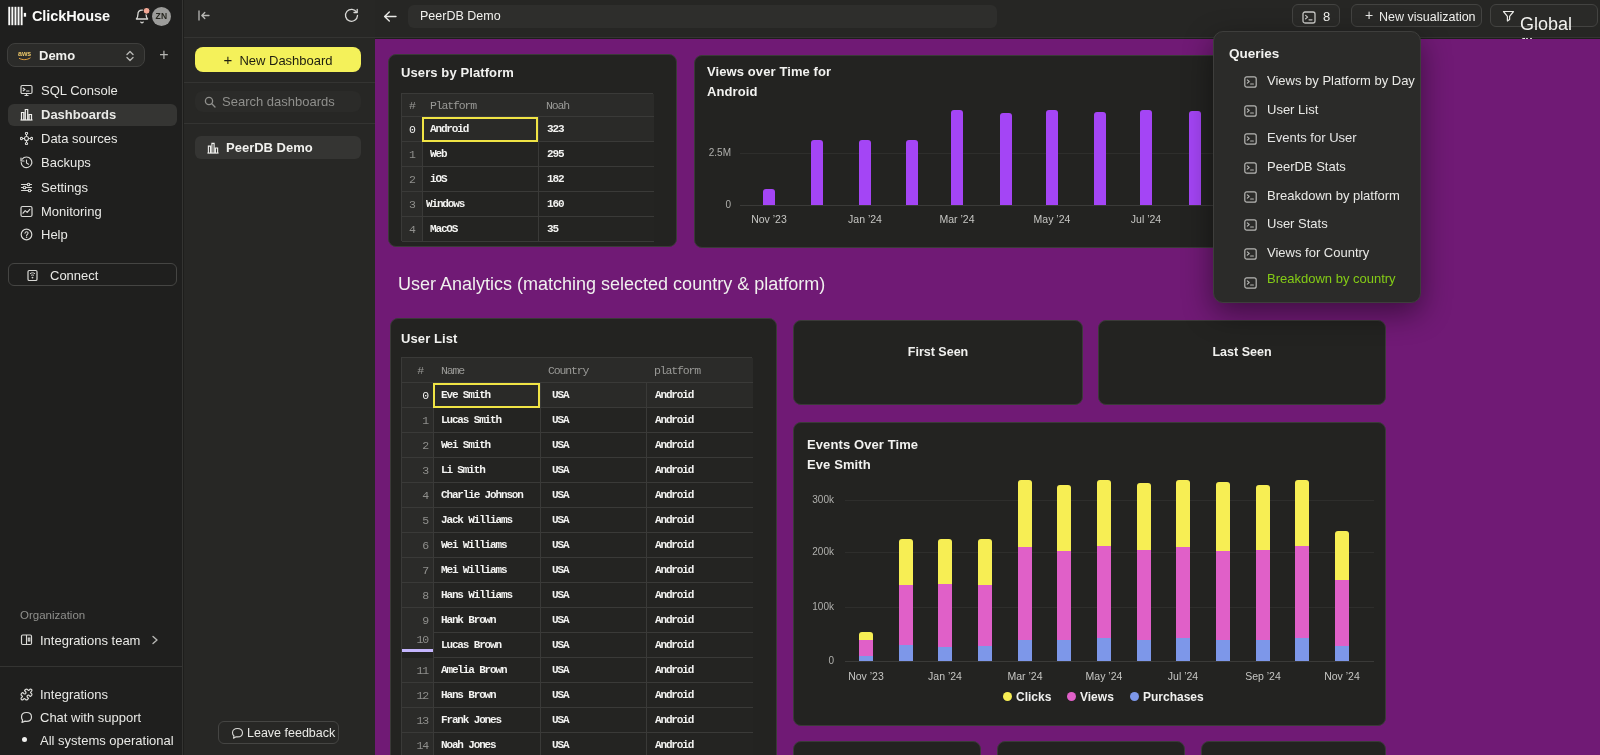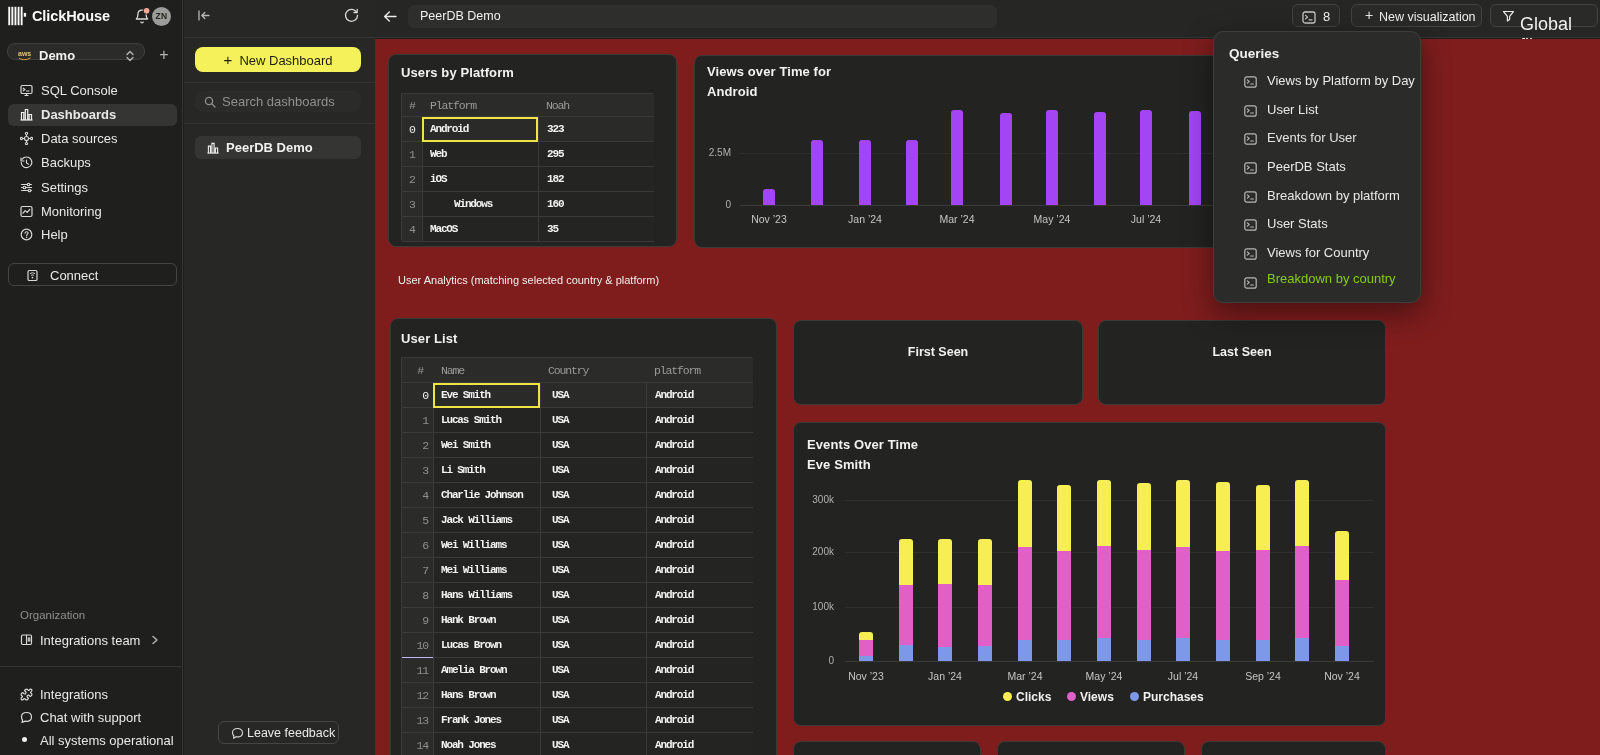--- a/index.html
+++ b/index.html
@@ -28,21 +28,21 @@
           <rect x="15.8" y="6.9" width="2.3" height="3.8"></rect>
         </g>
       </svg>
 <div class="abs" style="left:32px;top:8px;font-size:14.5px;font-weight:700;color:#fbfbf9;letter-spacing:-0.1px;">ClickHouse</div>
 <svg class="icon" style="left:134px;top:8px;" width="16" height="17" viewBox="0 0 16 17">
 <path d="M8 2.2c-2.6 0-4.1 1.9-4.1 4.2 0 2.8-.9 3.9-1.5 4.6h11.2c-.6-.7-1.5-1.8-1.5-4.6 0-2.3-1.5-4.2-4.1-4.2z" fill="none" stroke="#d9d9d6" stroke-width="1.3" stroke-linejoin="round"></path>
 <path d="M6.6 13.6c.2.7.7 1.2 1.4 1.2s1.2-.5 1.4-1.2" fill="none" stroke="#d9d9d6" stroke-width="1.3"></path>
 <circle cx="12.6" cy="2.8" r="3.4" fill="#f2a795" stroke="#1f1f1e" stroke-width="1"></circle>
       </svg>
 <div class="abs" style="left:152px;top:7px;width:19px;height:19px;border-radius:50%;background:#9c9c9a;color:#26261f;font-size:8.5px;font-weight:700;text-align:center;line-height:19px;letter-spacing:.3px;">ZN</div>
-<div class="abs" style="left:7px;top:43px;width:138px;height:17px;background:#2b2b29;border:1px solid #3f3f3d;border-radius:8px;padding-left:37px;">
+<div class="abs" style="left:7px;top:43px;width:138px;height:24px;background:#2b2b29;border:1px solid #3f3f3d;border-radius:8px;padding-left:37px;">
 <svg class="icon" style="left:10px;top:6px;" width="14" height="11" viewBox="0 0 14 11">
           <text x="0" y="6" font-size="7" font-weight="700" fill="#e8c468" font-family="Liberation Sans">aws</text>
           <path d="M1 8.2c3.5 2 8 2 11.5-.5" stroke="#e8a33d" stroke-width="1" fill="none"></path>
         </svg>
 <span class="abs" style="left:31px;top:4px;font-size:13px;font-weight:600;color:#f1f1ee;">Demo</span>
 <svg class="icon" style="left:117px;top:5.5px;" width="10" height="12" viewBox="0 0 10 12">
           <path d="M2 4.4 5 1.6 8 4.4M2 7.6 5 10.4 8 7.6" stroke="#b7b7b4" stroke-width="1.4" fill="none" stroke-linecap="round" stroke-linejoin="round"></path>
         </svg>
 </div>
 <div class="abs" style="left:156px;top:45px;width:16px;height:20px;font-size:16px;font-weight:400;color:#b5b5b2;text-align:center;line-height:20px;">+</div>
@@ -174,21 +174,21 @@
         <span class="abs" style="left:13px;top:2px;font-size:14px;color:#e9e9e6;">+</span>
         <span class="abs" style="left:27px;top:4.5px;font-size:12.5px;font-weight:500;color:#f1f1ee;">New visualization</span>
       </div>
 <div class="abs" style="left:1115px;top:4px;width:108px;height:23px;border:1px solid #434341;border-radius:6px;background:#2a2a28;">
 <svg class="icon" style="left:11px;top:5px;" width="13" height="13" viewBox="0 0 13 13">
           <path d="M1.5 1.5h10L7.6 6.3v3.2L5.4 11V6.3z" fill="none" stroke="#e9e9e6" stroke-width="1.2" stroke-linejoin="round"></path>
         </svg>
 <span class="abs" style="left:29px;top:9px;font-size:18px;font-weight:500;color:#f1f1ee;">Global filters</span>
       </div>
 </div>
-<div class="abs" style="left:375px;top:39px;width:1225px;height:716px;background:#7f1d1d;">
+<div class="abs" style="left:375px;top:39px;width:1225px;height:716px;background:#701a75;">
 <div class="panel" style="left:13px;top:15px;width:289px;height:193px;"></div>
 <div class="ptitle" style="left:26px;top:26px;">Users by Platform</div>
 <div class="abs mono" style="left:26px;top:54px;width:252px;height:148px;border:1px solid #3a3a38;font-size:11px;">
         <div class="abs" style="left:0;top:0;width:252px;height:23px;background:#2b2b29;border-bottom:1px solid #3a3a38;"></div>
         <div class="abs" style="left:0;top:0;width:20px;height:23px;color:#9a9a97;font-size:11.5px;text-align:center;line-height:23px;">#</div>
         <div class="abs" style="left:28px;top:0;height:23px;color:#9a9a97;font-size:11.5px;line-height:23px;">Platform</div>
         <div class="abs" style="left:144px;top:0;height:23px;color:#9a9a97;font-size:11.5px;line-height:23px;">Noah</div>
         <div class="abs" style="left:0;top:23px;width:20px;height:25px;background:#2b2b29;border-bottom:1px solid #3a3a38;color:#f0f0ee;text-align:center;line-height:25px;font-size:11.5px;">0</div>
         <div class="abs" style="left:20px;top:23px;width:116px;height:25px;background:#2a2a28;border-bottom:1px solid #3a3a38;border-left:1px solid #3a3a38;"></div>
         <div class="abs" style="left:136px;top:23px;width:116px;height:25px;background:#2a2a28;border-bottom:1px solid #3a3a38;border-left:1px solid #3a3a38;color:#f3f3f1;font-weight:700;line-height:25px;"><span style="padding-left:8px;">323</span></div>
@@ -197,21 +197,21 @@
         <div class="abs" style="left:20px;top:48px;width:116px;height:25px;background:#242422;border-bottom:1px solid #3a3a38;border-left:1px solid #3a3a38;"></div>
         <div class="abs" style="left:136px;top:48px;width:116px;height:25px;background:#242422;border-bottom:1px solid #3a3a38;border-left:1px solid #3a3a38;color:#f3f3f1;font-weight:700;line-height:25px;"><span style="padding-left:8px;">295</span></div>
         <div class="abs" style="left:20px;top:48px;width:116px;height:25px;color:#f3f3f1;font-weight:700;line-height:25px;"><span style="padding-left:8px;">Web</span></div>
         <div class="abs" style="left:0;top:73px;width:20px;height:25px;background:#2b2b29;border-bottom:1px solid #3a3a38;color:#8f8f8c;text-align:center;line-height:25px;font-size:11.5px;">2</div>
         <div class="abs" style="left:20px;top:73px;width:116px;height:25px;background:#242422;border-bottom:1px solid #3a3a38;border-left:1px solid #3a3a38;"></div>
         <div class="abs" style="left:136px;top:73px;width:116px;height:25px;background:#242422;border-bottom:1px solid #3a3a38;border-left:1px solid #3a3a38;color:#f3f3f1;font-weight:700;line-height:25px;"><span style="padding-left:8px;">182</span></div>
         <div class="abs" style="left:20px;top:73px;width:116px;height:25px;color:#f3f3f1;font-weight:700;line-height:25px;"><span style="padding-left:8px;">iOS</span></div>
         <div class="abs" style="left:0;top:98px;width:20px;height:25px;background:#2b2b29;border-bottom:1px solid #3a3a38;color:#8f8f8c;text-align:center;line-height:25px;font-size:11.5px;">3</div>
         <div class="abs" style="left:20px;top:98px;width:116px;height:25px;background:#242422;border-bottom:1px solid #3a3a38;border-left:1px solid #3a3a38;"></div>
         <div class="abs" style="left:136px;top:98px;width:116px;height:25px;background:#242422;border-bottom:1px solid #3a3a38;border-left:1px solid #3a3a38;color:#f3f3f1;font-weight:700;line-height:25px;"><span style="padding-left:8px;">160</span></div>
-        <div class="abs" style="left:20px;top:98px;width:116px;height:25px;color:#f3f3f1;font-weight:700;line-height:25px;"><span style="padding-left:4px;margin-left:28px;">Windows</span></div>
+        <div class="abs" style="left:20px;top:98px;width:116px;height:25px;color:#f3f3f1;font-weight:700;line-height:25px;"><span style="padding-left:4px;">Windows</span></div>
         <div class="abs" style="left:0;top:123px;width:20px;height:25px;background:#2b2b29;border-bottom:1px solid #3a3a38;color:#8f8f8c;text-align:center;line-height:25px;font-size:11.5px;">4</div>
         <div class="abs" style="left:20px;top:123px;width:116px;height:25px;background:#242422;border-bottom:1px solid #3a3a38;border-left:1px solid #3a3a38;"></div>
         <div class="abs" style="left:136px;top:123px;width:116px;height:25px;background:#242422;border-bottom:1px solid #3a3a38;border-left:1px solid #3a3a38;color:#f3f3f1;font-weight:700;line-height:25px;"><span style="padding-left:8px;">35</span></div>
         <div class="abs" style="left:20px;top:123px;width:116px;height:25px;color:#f3f3f1;font-weight:700;line-height:25px;"><span style="padding-left:8px;">MacOS</span></div>
       </div>
 <div class="panel" style="left:319px;top:16px;width:692px;height:193px;"></div>
 <div class="ptitle" style="left:332px;top:23px;line-height:19.5px;">Views over Time for<br>Android</div>
 <div class="ylab" style="left:326px;top:108px;">2.5M</div>
 <div class="ylab" style="left:326px;top:160px;">0</div>
 <div class="grid" style="left:365px;top:114px;width:640px;"></div>
@@ -227,21 +227,21 @@
 <div class="bar" style="left:765px;top:71px;width:12px;height:95px;"></div>
 <div class="bar" style="left:814px;top:72px;width:12px;height:94px;"></div>
 <div class="bar" style="left:862px;top:75px;width:12px;height:91px;"></div>
 <div class="bar" style="left:910px;top:71px;width:12px;height:95px;"></div>
 <div class="bar" style="left:958px;top:73px;width:12px;height:93px;"></div>
 <div class="xlab" style="left:394px;top:174px;">Nov ’23</div>
 <div class="xlab" style="left:490px;top:174px;">Jan ’24</div>
 <div class="xlab" style="left:582px;top:174px;">Mar ’24</div>
 <div class="xlab" style="left:677px;top:174px;">May ’24</div>
 <div class="xlab" style="left:771px;top:174px;">Jul ’24</div>
-<div class="abs" style="left:23px;top:235px;font-size:11px;font-weight:500;color:#f0f0ee;">User Analytics (matching selected country &amp; platform)</div>
+<div class="abs" style="left:23px;top:235px;font-size:18px;font-weight:500;color:#f0f0ee;">User Analytics (matching selected country &amp; platform)</div>
 <div class="panel" style="left:15px;top:279px;width:387px;height:460px;"></div>
 <div class="ptitle" style="left:26px;top:292px;">User List</div>
 <div class="abs mono" style="left:26px;top:318px;width:351px;height:401px;border:1px solid #3a3a38;border-bottom:none;font-size:11px;">
         <div class="abs" style="left:0;top:0;width:351px;height:25px;background:#2b2b29;border-bottom:1px solid #3a3a38;"></div>
         <div class="abs" style="left:0;top:0;width:26px;height:25px;color:#9a9a97;font-size:11.5px;text-align:right;line-height:25px;"><span style="padding-right:5px;">#</span></div>
         <div class="abs" style="left:39px;top:0;height:25px;color:#9a9a97;font-size:11.5px;line-height:25px;">Name</div>
         <div class="abs" style="left:146px;top:0;height:25px;color:#9a9a97;font-size:11.5px;line-height:25px;">Country</div>
         <div class="abs" style="left:252px;top:0;height:25px;color:#9a9a97;font-size:11.5px;line-height:25px;">platform</div>
         <div class="abs" style="left:0;top:25px;width:31px;height:25px;background:#2b2b29;border-bottom:1px solid #3a3a38;color:#f0f0ee;text-align:right;line-height:25px;font-size:11.5px;"><span style="padding-right:5px;">0</span></div>
         <div class="abs" style="left:31px;top:25px;width:107px;height:25px;background:#2a2a28;border-bottom:1px solid #3a3a38;border-left:1px solid #3a3a38;"></div>
@@ -286,21 +286,21 @@
         <div class="abs" style="left:0;top:225px;width:31px;height:25px;background:#2b2b29;border-bottom:1px solid #3a3a38;color:#8f8f8c;text-align:right;line-height:25px;font-size:11.5px;"><span style="padding-right:5px;">8</span></div>
         <div class="abs" style="left:31px;top:225px;width:107px;height:25px;background:#242422;border-bottom:1px solid #3a3a38;border-left:1px solid #3a3a38;"></div>
         <div class="abs" style="left:138px;top:225px;width:106px;height:25px;background:#242422;border-bottom:1px solid #3a3a38;border-left:1px solid #3a3a38;color:#f3f3f1;font-weight:700;line-height:25px;"><span style="padding-left:11px;">USA</span></div>
         <div class="abs" style="left:244px;top:225px;width:107px;height:25px;background:#242422;border-bottom:1px solid #3a3a38;border-left:1px solid #3a3a38;color:#f3f3f1;font-weight:700;line-height:25px;"><span style="padding-left:8px;">Android</span></div>
         <div class="abs" style="left:31px;top:225px;width:107px;height:25px;color:#f3f3f1;font-weight:700;line-height:25px;"><span style="padding-left:8px;">Hans Williams</span></div>
         <div class="abs" style="left:0;top:250px;width:31px;height:25px;background:#2b2b29;border-bottom:1px solid #3a3a38;color:#8f8f8c;text-align:right;line-height:25px;font-size:11.5px;"><span style="padding-right:5px;">9</span></div>
         <div class="abs" style="left:31px;top:250px;width:107px;height:25px;background:#242422;border-bottom:1px solid #3a3a38;border-left:1px solid #3a3a38;"></div>
         <div class="abs" style="left:138px;top:250px;width:106px;height:25px;background:#242422;border-bottom:1px solid #3a3a38;border-left:1px solid #3a3a38;color:#f3f3f1;font-weight:700;line-height:25px;"><span style="padding-left:11px;">USA</span></div>
         <div class="abs" style="left:244px;top:250px;width:107px;height:25px;background:#242422;border-bottom:1px solid #3a3a38;border-left:1px solid #3a3a38;color:#f3f3f1;font-weight:700;line-height:25px;"><span style="padding-left:8px;">Android</span></div>
         <div class="abs" style="left:31px;top:250px;width:107px;height:25px;color:#f3f3f1;font-weight:700;line-height:25px;"><span style="padding-left:8px;">Hank Brown</span></div>
-        <div class="abs" style="left:0;top:275px;width:31px;height:25px;background:#2b2b29;border-bottom:1px solid #c4b5fd;color:#8f8f8c;text-align:right;line-height:25px;font-size:11.5px;"><span style="padding-right:5px;">10</span></div>
+        <div class="abs" style="left:0;top:269px;width:31px;height:25px;background:#2b2b29;border-bottom:3px solid #c4b5fd;color:#8f8f8c;text-align:right;line-height:25px;font-size:11.5px;"><span style="padding-right:5px;">10</span></div>
         <div class="abs" style="left:31px;top:275px;width:107px;height:25px;background:#242422;border-bottom:1px solid #3a3a38;border-left:1px solid #3a3a38;"></div>
         <div class="abs" style="left:138px;top:275px;width:106px;height:25px;background:#242422;border-bottom:1px solid #3a3a38;border-left:1px solid #3a3a38;color:#f3f3f1;font-weight:700;line-height:25px;"><span style="padding-left:11px;">USA</span></div>
         <div class="abs" style="left:244px;top:275px;width:107px;height:25px;background:#242422;border-bottom:1px solid #3a3a38;border-left:1px solid #3a3a38;color:#f3f3f1;font-weight:700;line-height:25px;"><span style="padding-left:8px;">Android</span></div>
         <div class="abs" style="left:31px;top:275px;width:107px;height:25px;color:#f3f3f1;font-weight:700;line-height:25px;"><span style="padding-left:8px;">Lucas Brown</span></div>
         <div class="abs" style="left:0;top:300px;width:31px;height:25px;background:#2b2b29;border-bottom:1px solid #3a3a38;color:#8f8f8c;text-align:right;line-height:25px;font-size:11.5px;"><span style="padding-right:5px;">11</span></div>
         <div class="abs" style="left:31px;top:300px;width:107px;height:25px;background:#242422;border-bottom:1px solid #3a3a38;border-left:1px solid #3a3a38;"></div>
         <div class="abs" style="left:138px;top:300px;width:106px;height:25px;background:#242422;border-bottom:1px solid #3a3a38;border-left:1px solid #3a3a38;color:#f3f3f1;font-weight:700;line-height:25px;"><span style="padding-left:11px;">USA</span></div>
         <div class="abs" style="left:244px;top:300px;width:107px;height:25px;background:#242422;border-bottom:1px solid #3a3a38;border-left:1px solid #3a3a38;color:#f3f3f1;font-weight:700;line-height:25px;"><span style="padding-left:8px;">Android</span></div>
         <div class="abs" style="left:31px;top:300px;width:107px;height:25px;color:#f3f3f1;font-weight:700;line-height:25px;"><span style="padding-left:8px;">Amelia Brown</span></div>
         <div class="abs" style="left:0;top:325px;width:31px;height:25px;background:#2b2b29;border-bottom:1px solid #3a3a38;color:#8f8f8c;text-align:right;line-height:25px;font-size:11.5px;"><span style="padding-right:5px;text-align:right;">12</span></div>

